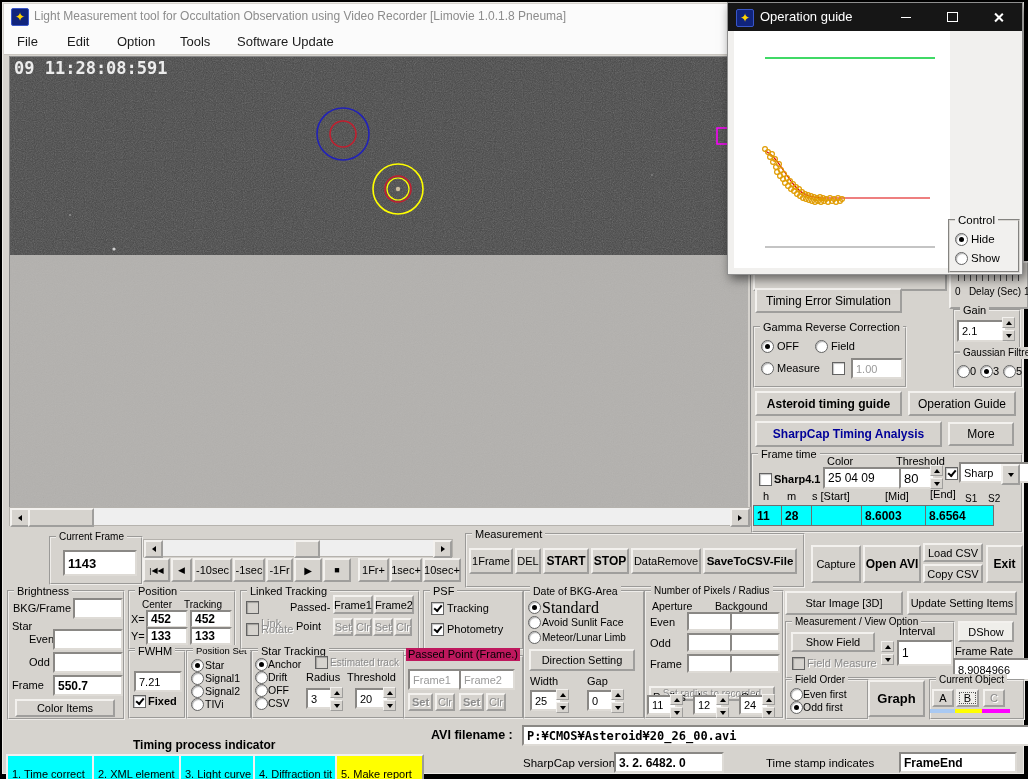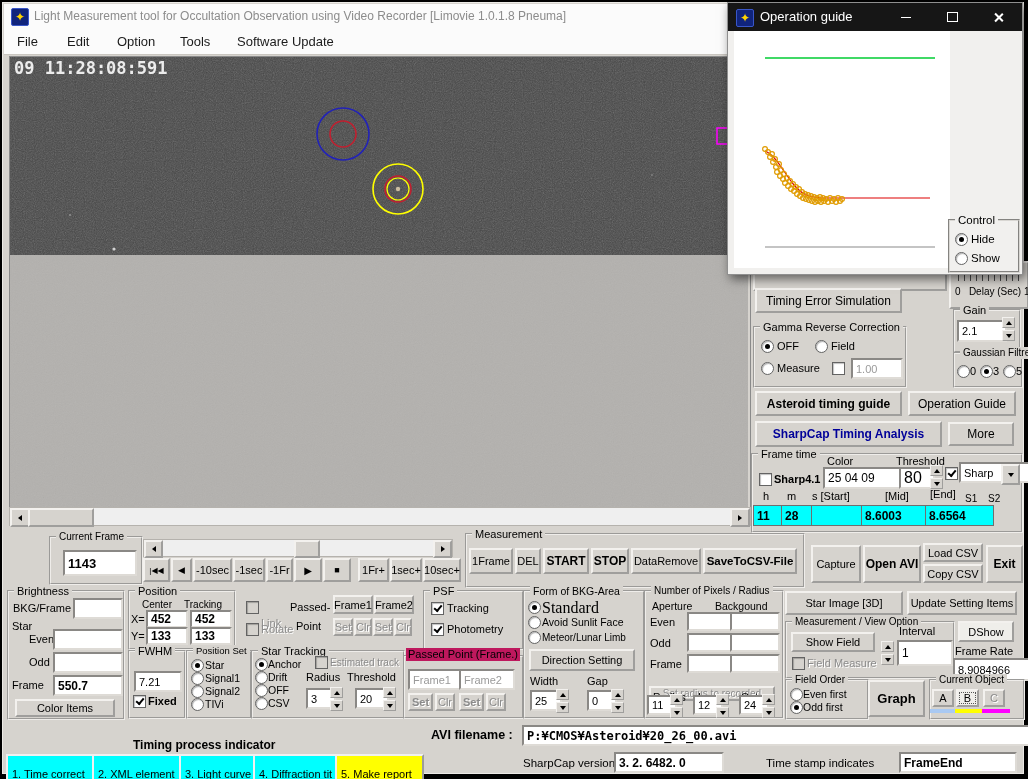--- a/index.html
+++ b/index.html
@@ -162,21 +162,21 @@
     <button class="btn" style="left:945px;top:419px;width:66px;height:24px;font-size:12px;">More</button>
 
     <div class="grp" style="left:748px;top:450px;width:268px;height:76px;">
       <span class="glab">Frame time</span>
     </div>
     <span class="lbl" style="left:824px;top:452px;">Color</span>
     <span class="lbl" style="left:893px;top:452px;">Threshold</span>
     <span class="chk" style="left:756px;top:470px;"></span>
     <span class="lbl b" style="left:771px;top:470px;">Sharp4.1</span>
     <div class="tbx" style="left:820px;top:464px;width:70px;height:18px;font-size:12px;">25 04 09</div>
-    <div class="tbx" style="left:896px;top:464px;width:26px;height:18px;font-size:16px;">80</div>
+    <div class="tbx" style="left:896px;top:464px;width:26px;height:18px;font-size:13px;">80</div>
     <div class="spin" style="left:927px;top:462px;">
       <span class="sb">
           <span class="tri-up"></span>
         </span>
       <span class="sb">
           <span class="tri-dn"></span>
         </span>
     </div>
     <span class="chk on" style="left:942px;top:464px;"></span>
     <div class="tbx" style="left:956px;top:459px;width:57px;height:17px;padding-right:16px;">Sharp</div>
@@ -275,20 +275,23 @@
     </div>
     <span class="radio sel" style="left:188px;top:656px;"></span>
     <span class="lbl" style="left:202px;top:656px;font-size:10.5px;">Star</span>
     <span class="radio" style="left:188px;top:669px;"></span>
     <span class="lbl" style="left:202px;top:669px;font-size:10.5px;">Signal1</span>
     <span class="radio" style="left:188px;top:682px;"></span>
     <span class="lbl" style="left:202px;top:682px;font-size:10.5px;">Signal2</span>
     <span class="radio" style="left:188px;top:695px;"></span>
     <span class="lbl" style="left:202px;top:695px;font-size:10.5px;">TIVi</span>
 
+    <div class="grp" style="left:237px;top:587px;width:176px;height:56px;">
+      <span class="glab">Linked Tracking</span>
+    </div>
     <span class="chk dis" style="left:243px;top:598px;"></span>
     <span class="lbl dtx" style="left:258px;top:598px;margin-top:16px;">Link</span>
     <span class="lbl" style="left:287px;top:598px;">Passed-</span>
     <button class="btn" style="left:330px;top:592px;width:40px;height:19px;">Frame1</button>
     <button class="btn" style="left:371px;top:592px;width:40px;height:19px;">Frame2</button>
     <span class="chk dis" style="left:243px;top:620px;"></span>
     <span class="lbl dtx" style="left:258px;top:620px;">Rotate</span>
     <span class="lbl" style="left:293px;top:617px;">Point</span>
     <button class="btn dtx" style="left:330px;top:615px;width:20px;height:18px;">Set</button>
     <button class="btn dtx" style="left:351px;top:615px;width:18px;height:18px;">Clr</button>
@@ -340,21 +343,21 @@
     <div class="grp" style="left:400px;top:652px;width:117px;height:60px;"></div>
     <span class="lbl" style="left:403px;top:645px;background:#be185d;padding:0 2px;">Passed Point (Frame.)</span>
     <div class="tbx" style="left:405px;top:666px;width:44px;height:17px;color:#9a9a9a;">Frame1</div>
     <div class="tbx" style="left:456px;top:666px;width:46px;height:17px;color:#9a9a9a;">Frame2</div>
     <button class="btn b dtx" style="left:405px;top:690px;width:25px;height:18px;">Set</button>
     <button class="btn dtx" style="left:432px;top:690px;width:20px;height:18px;">Clr</button>
     <button class="btn b dtx" style="left:456px;top:690px;width:25px;height:18px;">Set</button>
     <button class="btn dtx" style="left:483px;top:690px;width:20px;height:18px;">Clr</button>
 
     <div class="grp" style="left:520px;top:587px;width:118px;height:125px;">
-      <span class="glab" style="font-size:10.5px;">Form of BKG-Area</span>
+      <span class="glab" style="font-size:10.5px;">Date of BKG-Area</span>
     </div>
     <span class="radio sel" style="left:525px;top:598px;"></span>
     <span class="lbl" style="left:539px;top:598px;font-size:16px;font-family:Liberation Serif, serif;">Standard</span>
     <span class="radio" style="left:525px;top:613px;"></span>
     <span class="lbl" style="left:539px;top:613px;font-size:10.5px;">Avoid Sunlit Face</span>
     <span class="radio" style="left:525px;top:628px;"></span>
     <span class="lbl" style="left:539px;top:628px;font-size:10px;">Meteor/Lunar Limb</span>
     <button class="btn" style="left:526px;top:646px;width:106px;height:22px;">Direction Setting</button>
     <span class="lbl" style="left:527px;top:672px;">Width</span>
     <span class="lbl" style="left:584px;top:672px;">Gap</span>

